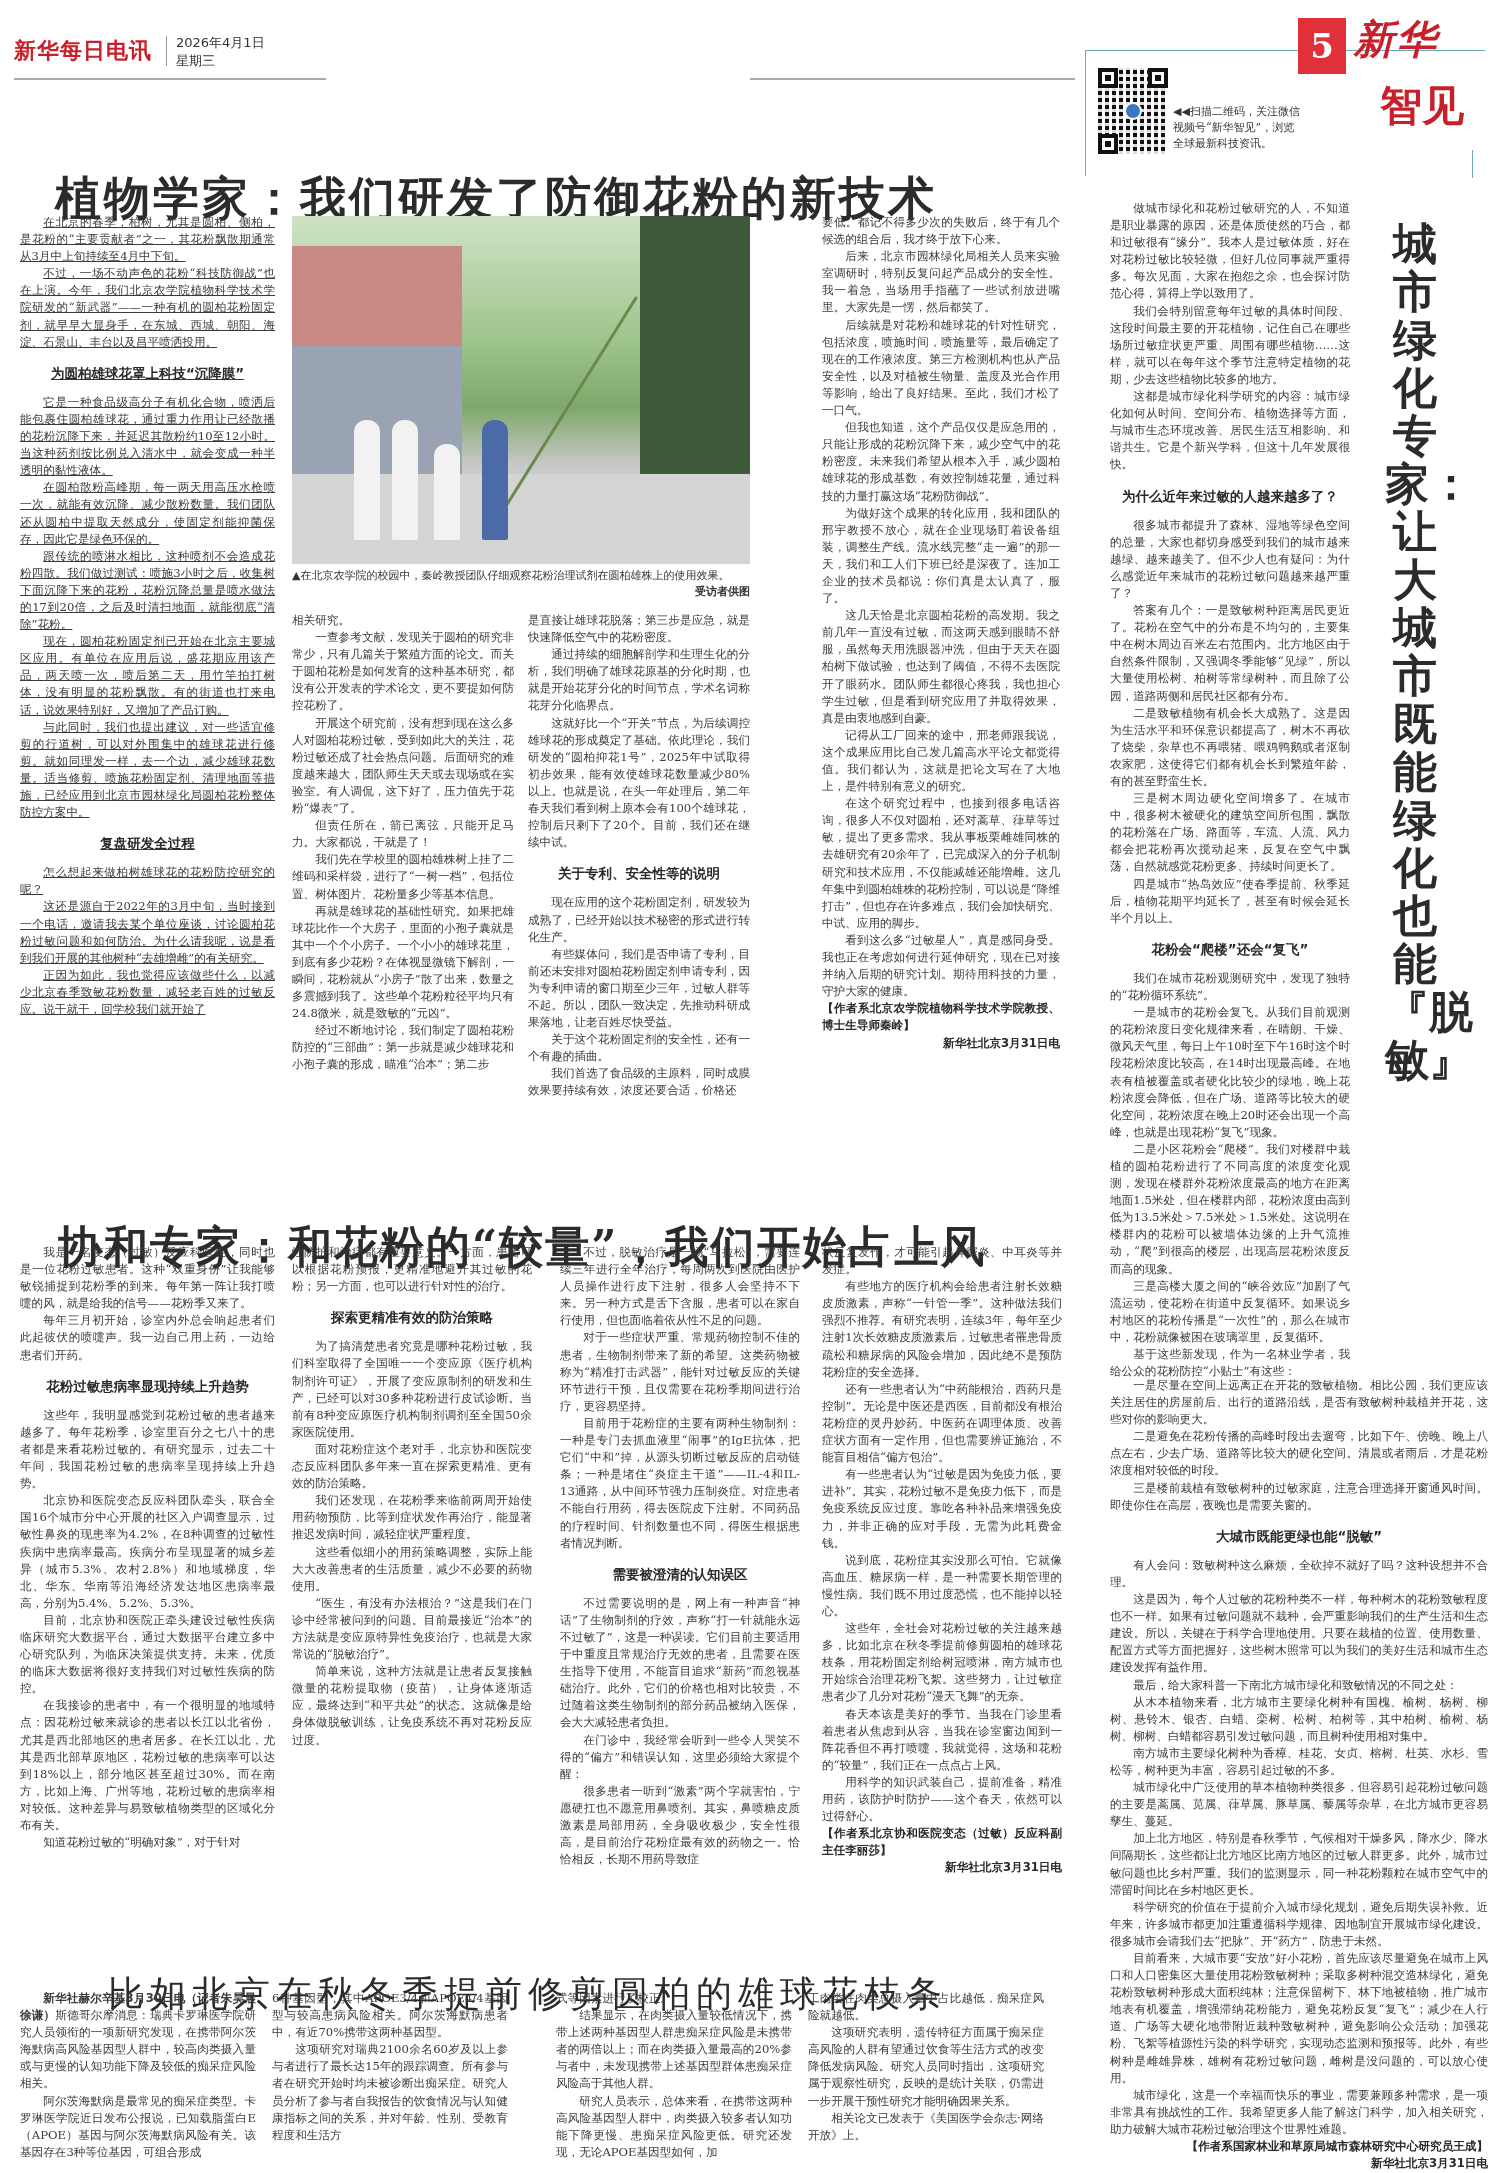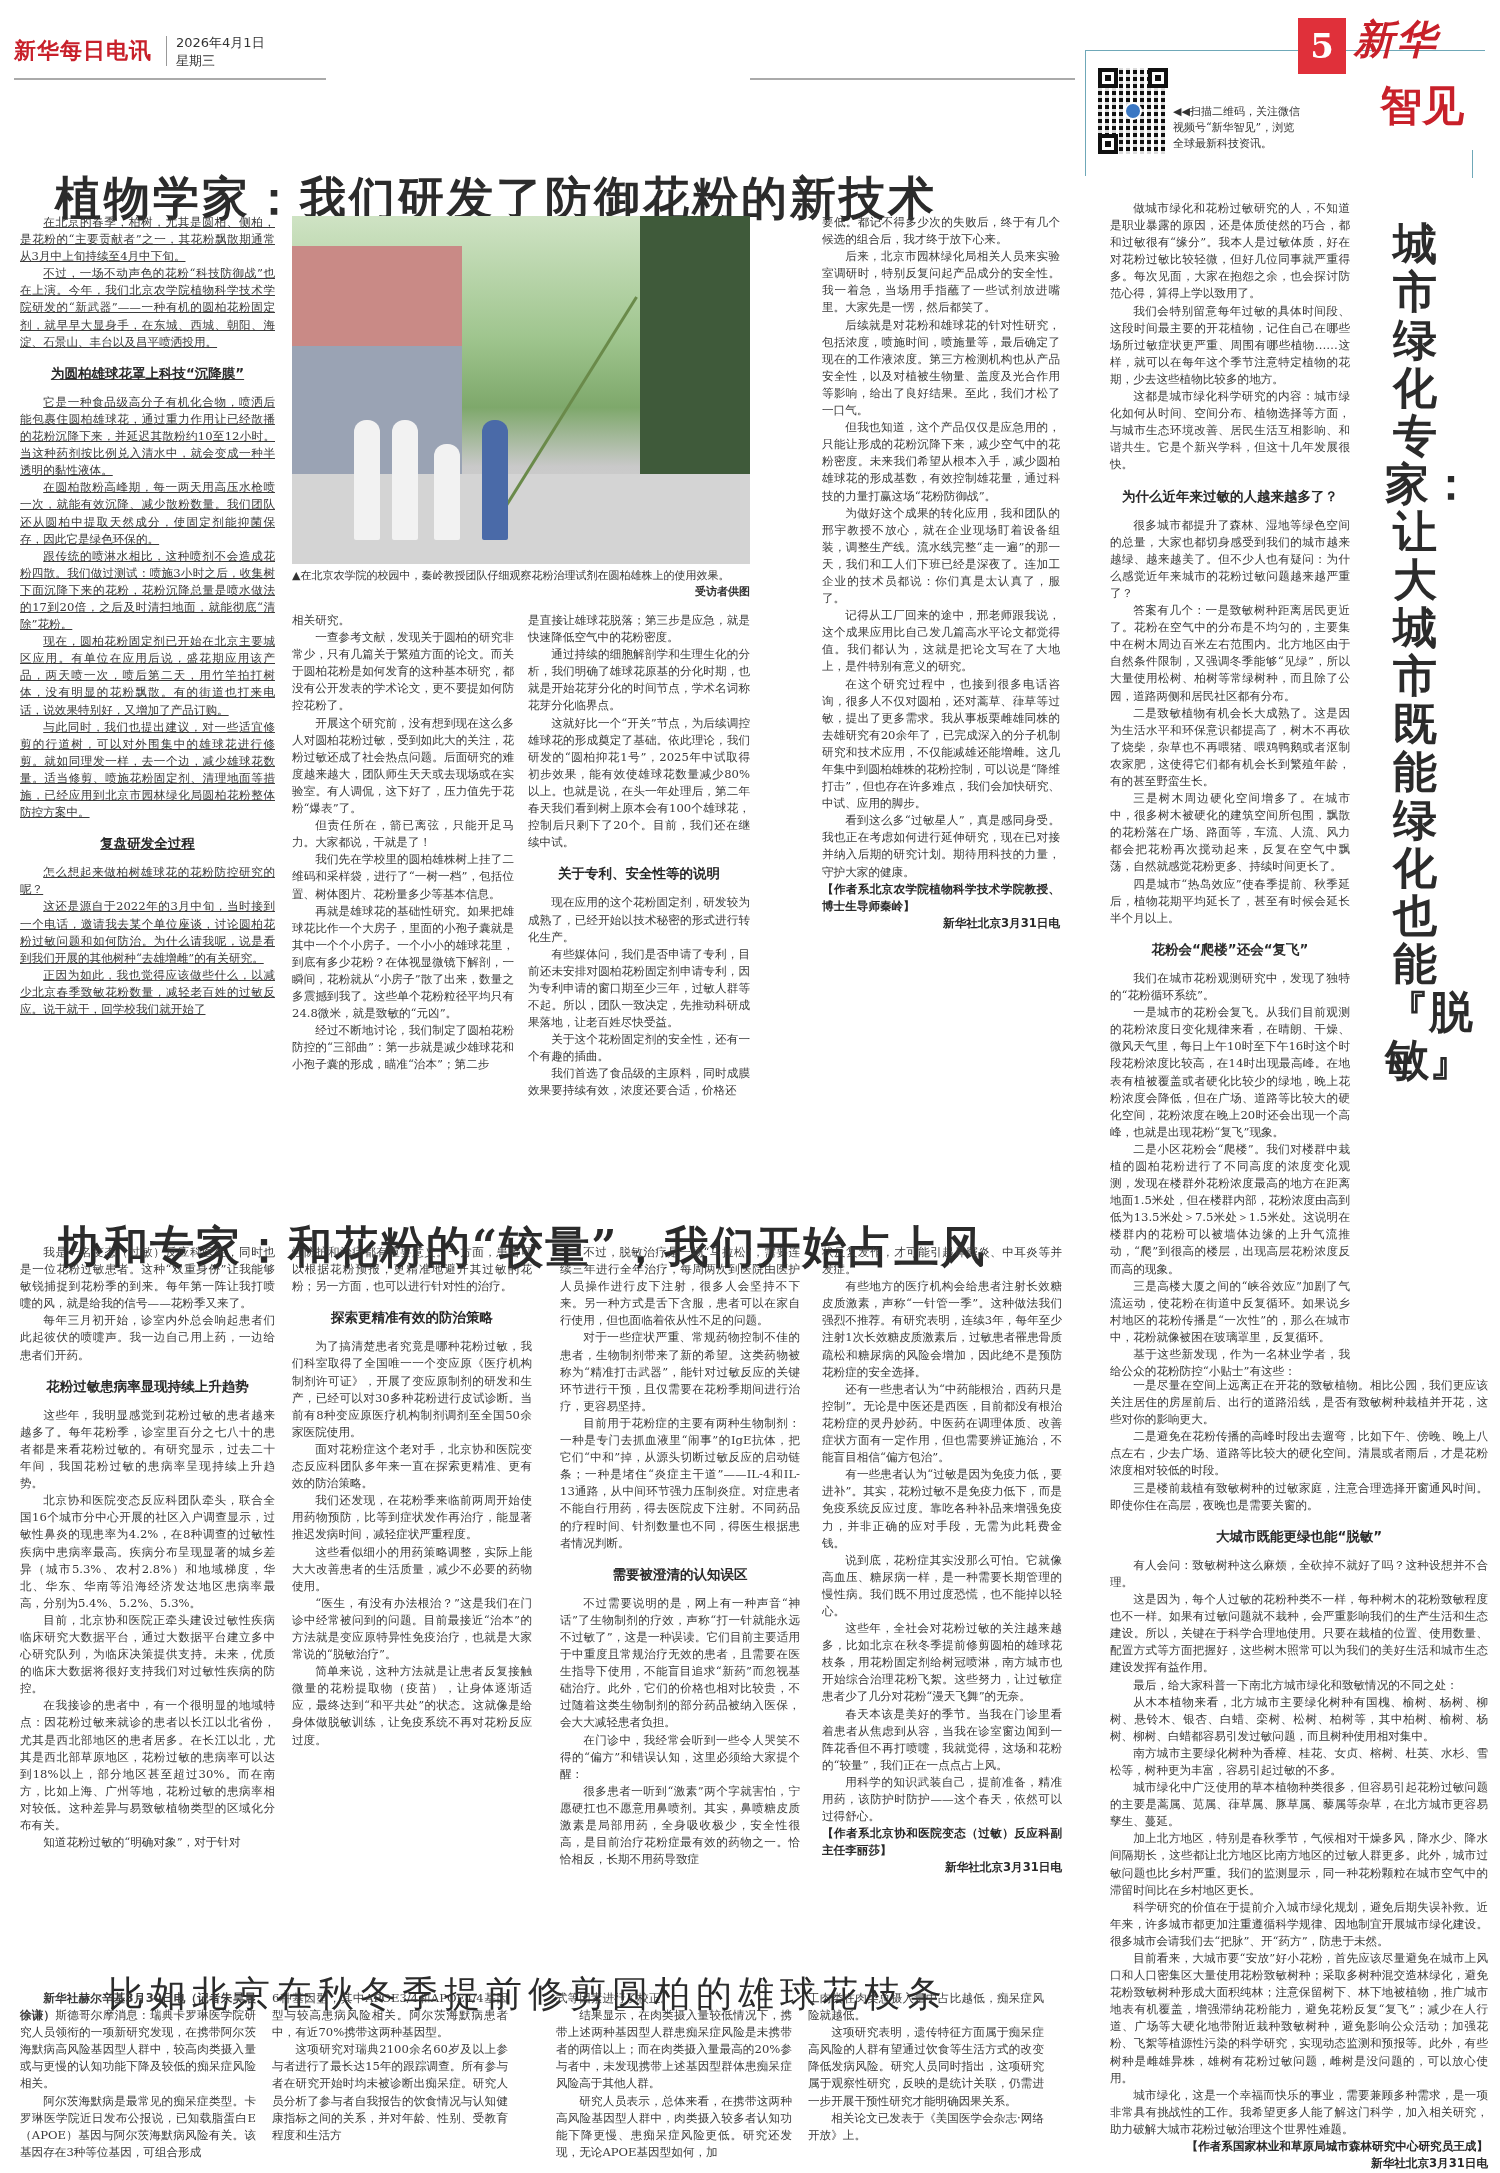--- a/index.html
+++ b/index.html
@@ -129,20 +129,21 @@
   <p>关于这个花粉固定剂的安全性，还有一个有趣的插曲。</p>
   <p>我们首选了食品级的主原料，同时成膜效果要持续有效，浓度还要合适，价格还</p>
 </div>
 
 <div class="abs col" style="left:822px; top:214px; width:238px;">
   <p class="noind">要低。都记不得多少次的失败后，终于有几个候选的组合后，我才终于放下心来。</p>
   <p>后来，北京市园林绿化局相关人员来实验室调研时，特别反复问起产品成分的安全性。我一着急，当场用手指蘸了一些试剂放进嘴里。大家先是一愣，然后都笑了。</p>
   <p>后续就是对花粉和雄球花的针对性研究，包括浓度，喷施时间，喷施量等，最后确定了现在的工作液浓度。第三方检测机构也从产品安全性，以及对植被生物量、盖度及光合作用等影响，给出了良好结果。至此，我们才松了一口气。</p>
   <p>但我也知道，这个产品仅仅是应急用的，只能让形成的花粉沉降下来，减少空气中的花粉密度。未来我们希望从根本入手，减少圆柏雄球花的形成基数，有效控制雄花量，通过科技的力量打赢这场“花粉防御战”。</p>
   <p>为做好这个成果的转化应用，我和团队的邢宇教授不放心，就在企业现场盯着设备组装，调整生产线。流水线完整“走一遍”的那一天，我们和工人们下班已经是深夜了。连加工企业的技术员都说：你们真是太认真了，服了。</p>
+  <p>这几天恰是北京圆柏花粉的高发期。我之前几年一直没有过敏，而这两天感到眼睛不舒服，虽然每天用洗眼器冲洗，但由于天天在圆柏树下做试验，也达到了阈值，不得不去医院开了眼药水。团队师生都很心疼我，我也担心学生过敏，但是看到研究应用了并取得效果，真是由衷地感到自豪。</p>
   <p>记得从工厂回来的途中，邢老师跟我说，这个成果应用比自己发几篇高水平论文都觉得值。我们都认为，这就是把论文写在了大地上，是件特别有意义的研究。</p>
   <p>在这个研究过程中，也接到很多电话咨询，很多人不仅对圆柏，还对蒿草、葎草等过敏，提出了更多需求。我从事板栗雌雄同株的去雄研究有20余年了，已完成深入的分子机制研究和技术应用，不仅能减雄还能增雌。这几年集中到圆柏雄株的花粉控制，可以说是“降维打击”，但也存在许多难点，我们会加快研究、中试、应用的脚步。</p>
   <p>看到这么多“过敏星人”，真是感同身受。我也正在考虑如何进行延伸研究，现在已对接并纳入后期的研究计划。期待用科技的力量，守护大家的健康。</p>
   <p class="byline">【作者系北京农学院植物科学技术学院教授、博士生导师秦岭】</p>
   <p class="dateline">新华社北京3月31日电</p>
 </div>
 
 <div class="abs col" style="left:1110px; top:200px; width:240px;">
   <p>做城市绿化和花粉过敏研究的人，不知道是职业暴露的原因，还是体质使然的巧合，都和过敏很有“缘分”。我本人是过敏体质，好在对花粉过敏比较轻微，但好几位同事就严重得多。每次见面，大家在抱怨之余，也会探讨防范心得，算得上学以致用了。</p>
   <p>我们会特别留意每年过敏的具体时间段、这段时间最主要的开花植物，记住自己在哪些场所过敏症状更严重、周围有哪些植物……这样，就可以在每年这个季节注意特定植物的花期，少去这些植物比较多的地方。</p>

